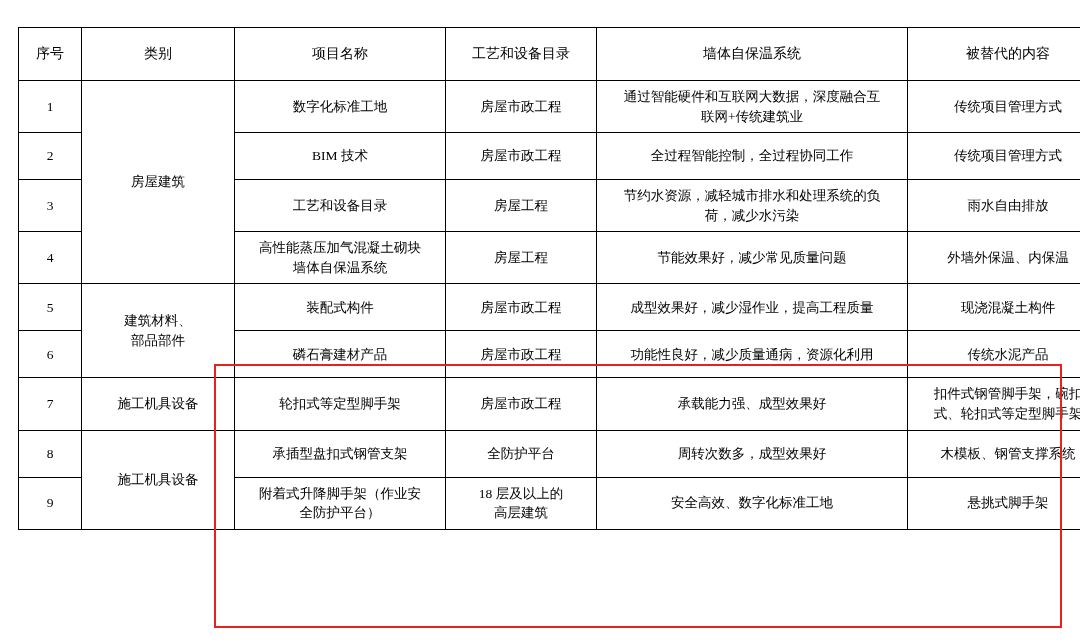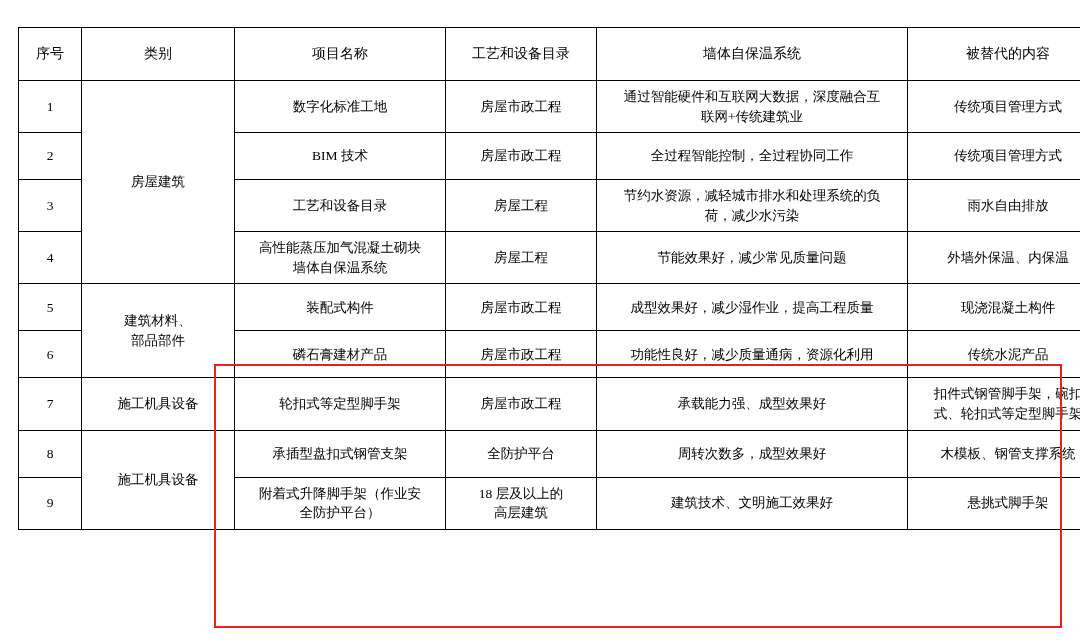--- a/index.html
+++ b/index.html
@@ -164,21 +164,21 @@
           <td class="cell-multiline">周转次数多，成型效果好</td>
           <td class="cell-multiline">木模板、钢管支撑系统</td>
         </tr>
 
         <tr>
           <td>9</td>
           <td class="cell-multiline">附着式升降脚手架（作业安
 全防护平台）</td>
           <td class="cell-multiline">18 层及以上的
 高层建筑</td>
-          <td class="cell-multiline">建筑技术、文明施工效果好</td>
+          <td class="cell-multiline">安全高效、数字化标准工地</td>
           <td class="cell-multiline">悬挑式脚手架</td>
         </tr>
 
       </tbody>
     </table>
 
     <div class="red-box" style="left: 214px; top: 337px; width: 848px; height: 264px; border-color: rgb(232, 33, 27);"></div>
   </div>
 
 </div>

